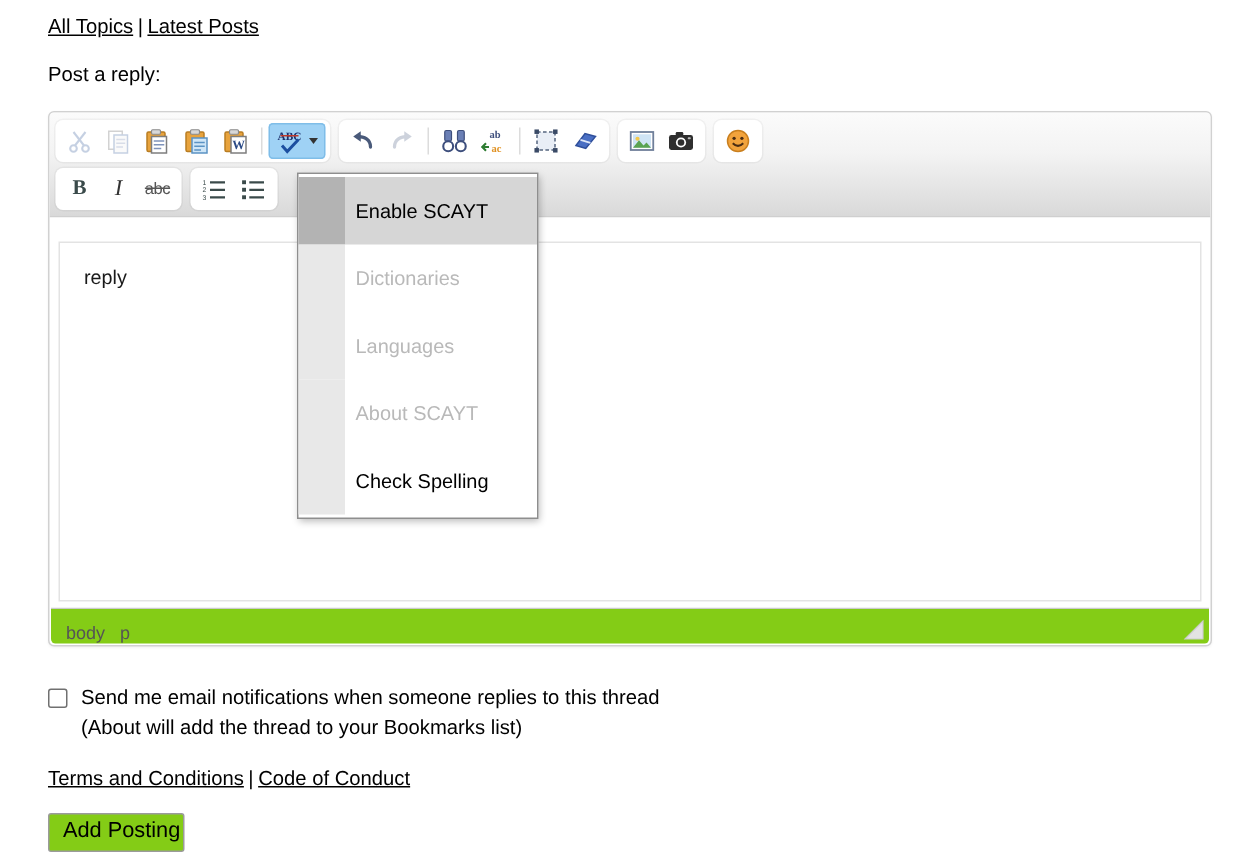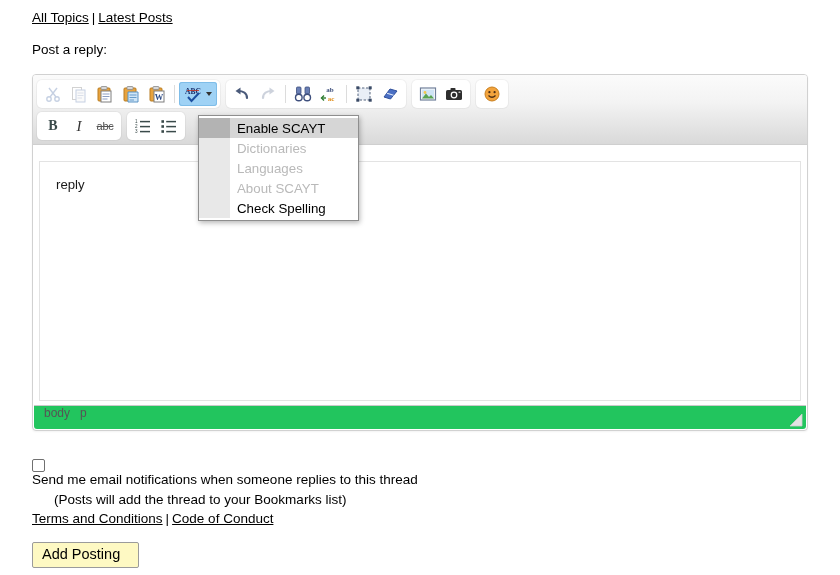--- a/index.html
+++ b/index.html
@@ -135,25 +135,25 @@
     color: #1a1a1a;
     line-height: 1.3;
   }
 
   .statusbar {
     position: absolute;
     left: 1px;
     right: 1px;
     bottom: 1px;
     height: 24px;
-    background: #22c55e;
+    background: #84cc16;
     border-top: 1px solid #cacaca;
     border-radius: 0 0 3px 3px;
     display: flex;
-    align-items: flex-start;
+    align-items: flex-end;
     padding: 0 10px;
     box-sizing: border-box;
     font-size: 12px;
     color: #555;
   }
   .statusbar .path-el {
     margin-right: 10px;
     cursor: pointer;
   }
   .grip {
@@ -173,21 +173,21 @@
     width: 161px;
     background: #ffffff;
     border: 1px solid #8e8e8e;
     box-shadow: 1px 2px 5px rgba(0,0,0,0.28);
     z-index: 50;
     padding: 2px 0;
     box-sizing: border-box;
   }
   .scayt-item {
     position: relative;
-    height: 20px;
+    height: 45px;
     display: flex;
     align-items: center;
     font-size: 13.3px;
     color: #000;
     padding-left: 38px;
     box-sizing: border-box;
     cursor: pointer;
     white-space: nowrap;
   }
   .scayt-item .iconcol {
@@ -209,22 +209,21 @@
 
   
   .notify {
     position: absolute;
     left: 32px;
     top: 457px;
     font-size: 13.5px;
   }
   .notify-row {
     display: flex;
-    align-items: flex-start;
-    flex-direction: column;
+    align-items: center;
   }
   .cbx {
     width: 13px;
     height: 13px;
     border: 1px solid #707070;
     background: #fff;
     border-radius: 2px;
     margin-right: 9px;
     margin-top: 2px;
     flex: none;
@@ -247,24 +246,24 @@
   .legal a { color: #000000; text-decoration: underline; }
   .legal .sep { padding: 0 3px; }
 
   .submit-btn {
     position: absolute;
     left: 32px;
     top: 542px;
     font-family: "Liberation Sans", sans-serif;
     font-size: 14.5px;
     color: #000;
-    background: #fef9c3;
+    background: #84cc16;
     border: 1px solid #9b9b9b;
     border-radius: 2px;
-    padding: 3px 18px 4px 9px;
+    padding: 3px 2px 4px 9px;
     cursor: pointer;
     line-height: 1.15;
   }
 </style>
 </head>
 <body>
 
 <div class="topnav">
   <a href="#">All Topics</a><span class="sep">|</span><a href="#">Latest Posts</a>
 </div>
@@ -505,20 +504,20 @@
     <span class="iconcol"></span>
     <span>Check Spelling</span>
   </div>
 </div>
 
 <div class="notify">
   <div class="notify-row">
     <span class="cbx"></span>
     <span>Send me email notifications when someone replies to this thread</span>
   </div>
-  <div class="notify-sub">(Posts will add the thread to your Bookmarks list)</div>
+  <div class="notify-sub">(About will add the thread to your Bookmarks list)</div>
 </div>
 
 <div class="legal">
   <a href="#">Terms and Conditions</a><span class="sep">|</span><a href="#">Code of Conduct</a>
 </div>
 
 <button class="submit-btn">Add Posting</button>
 
 </body></html>

